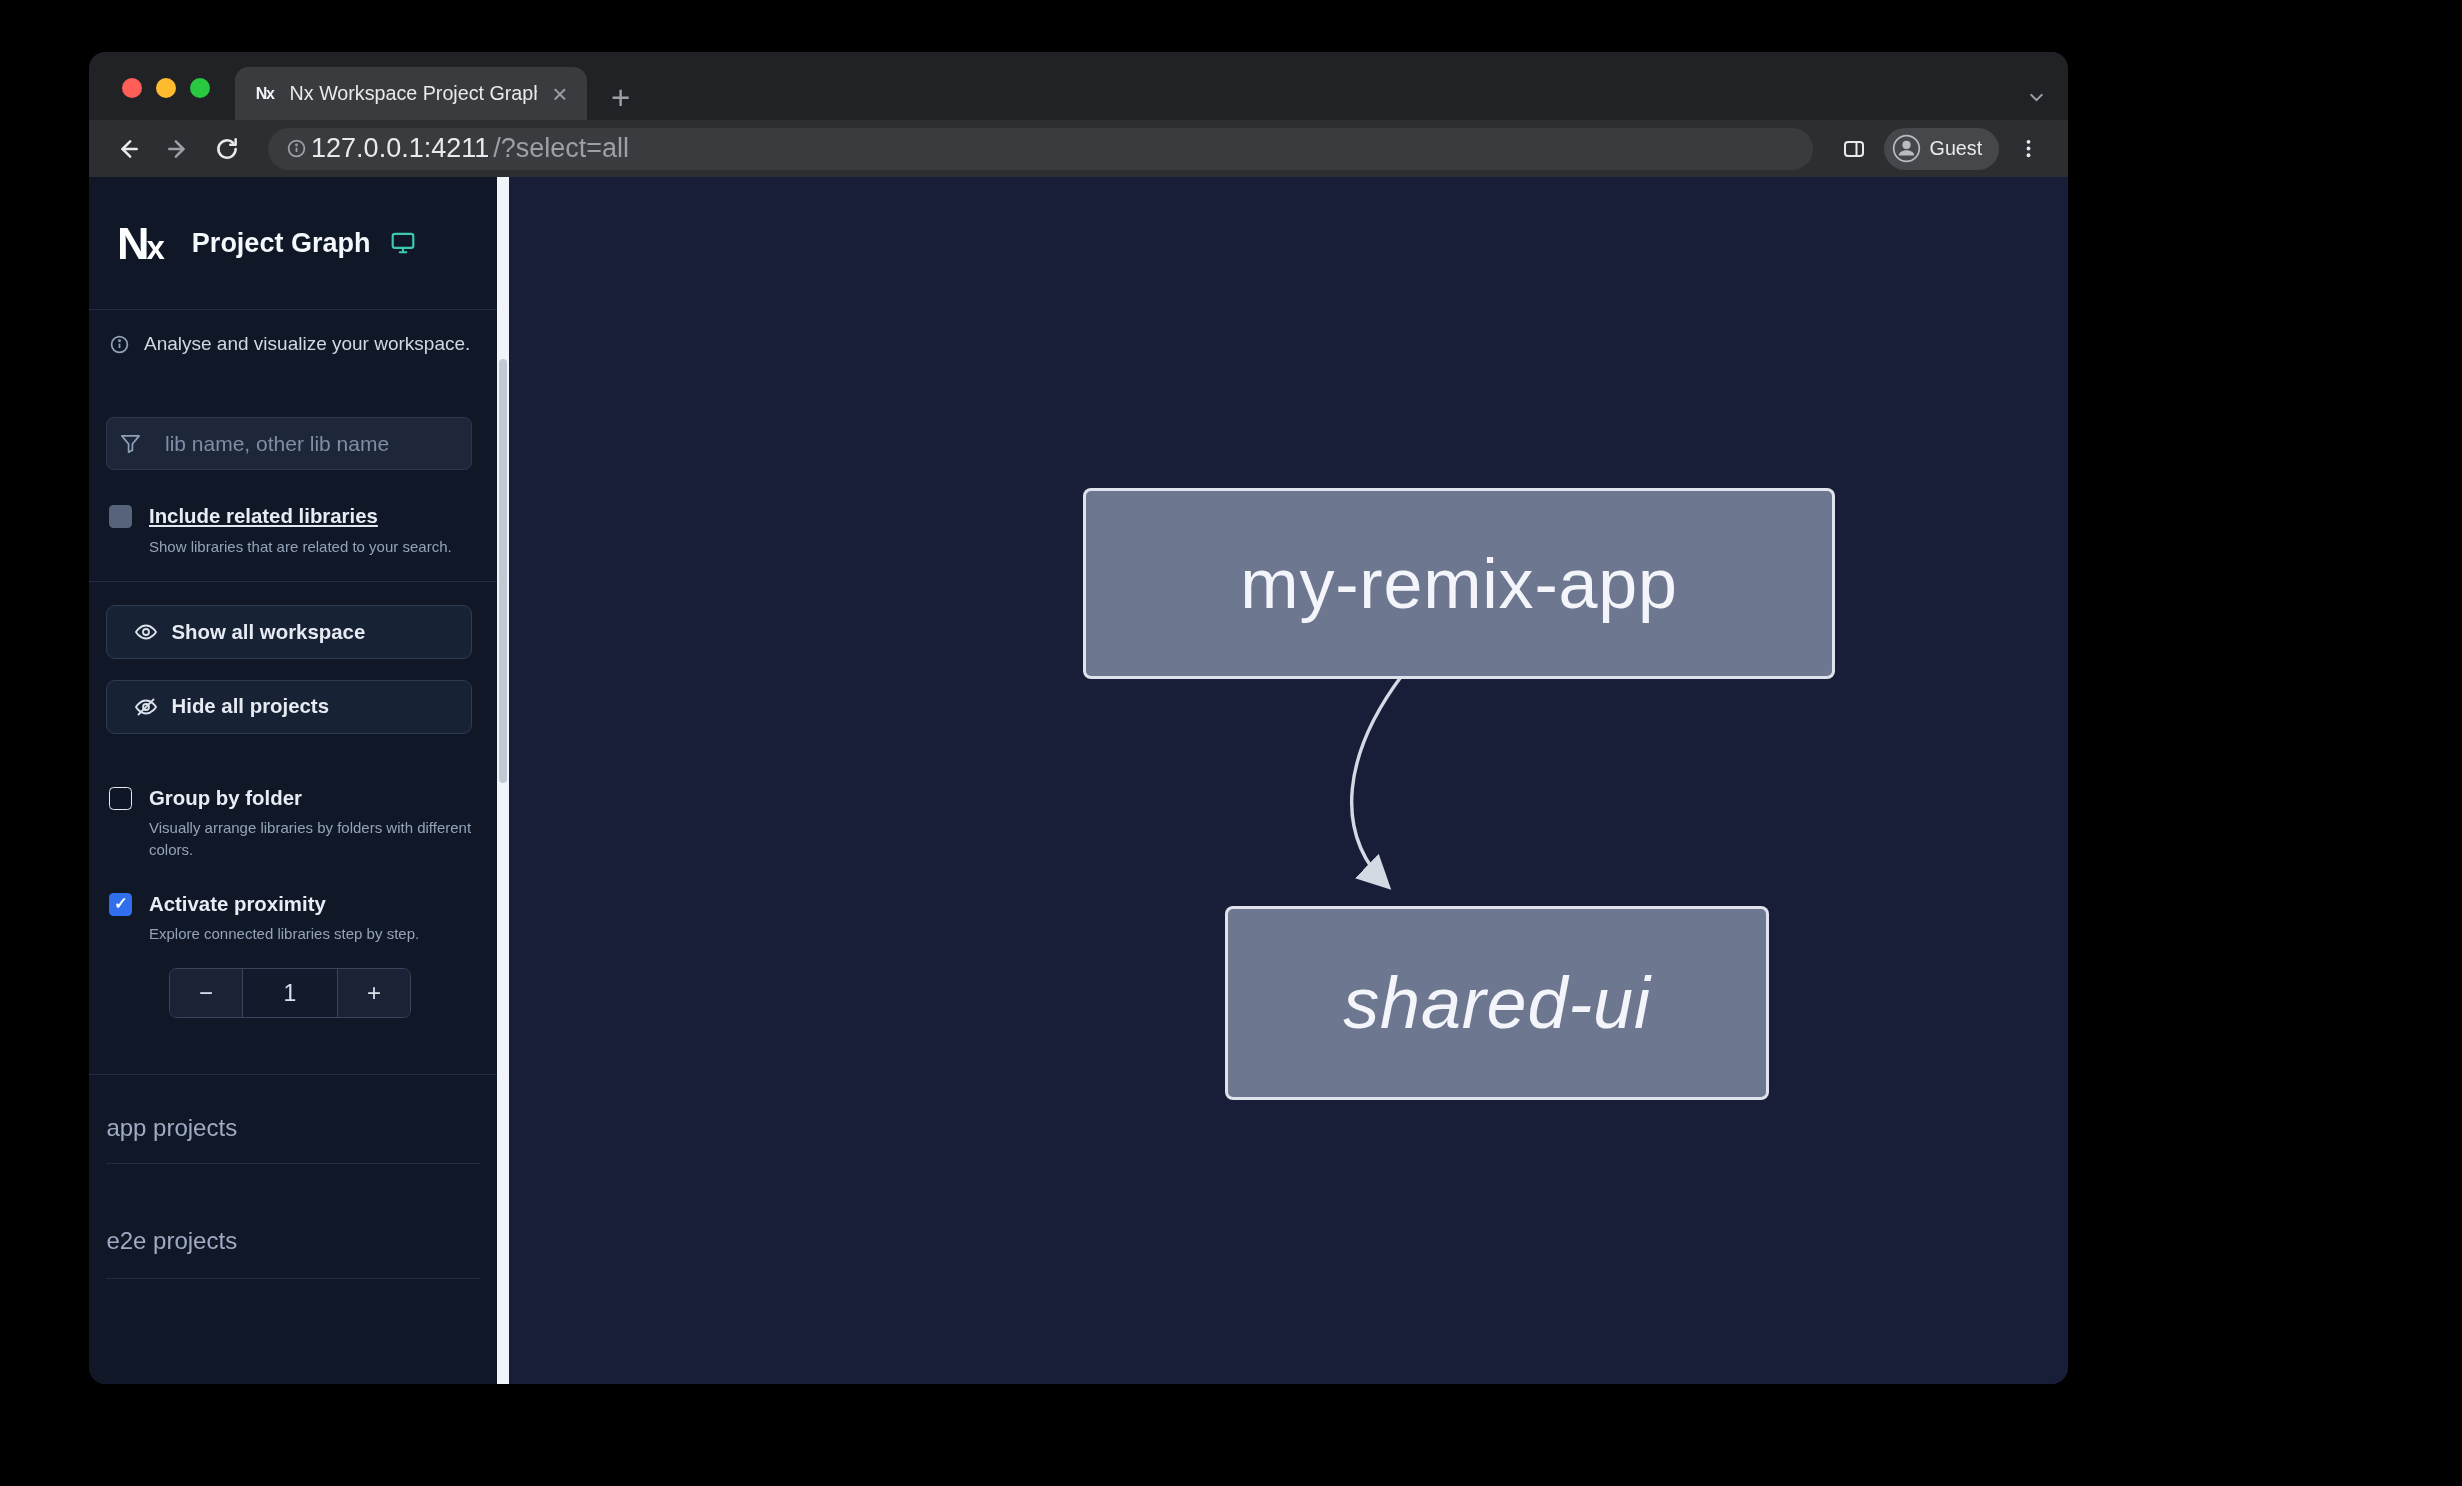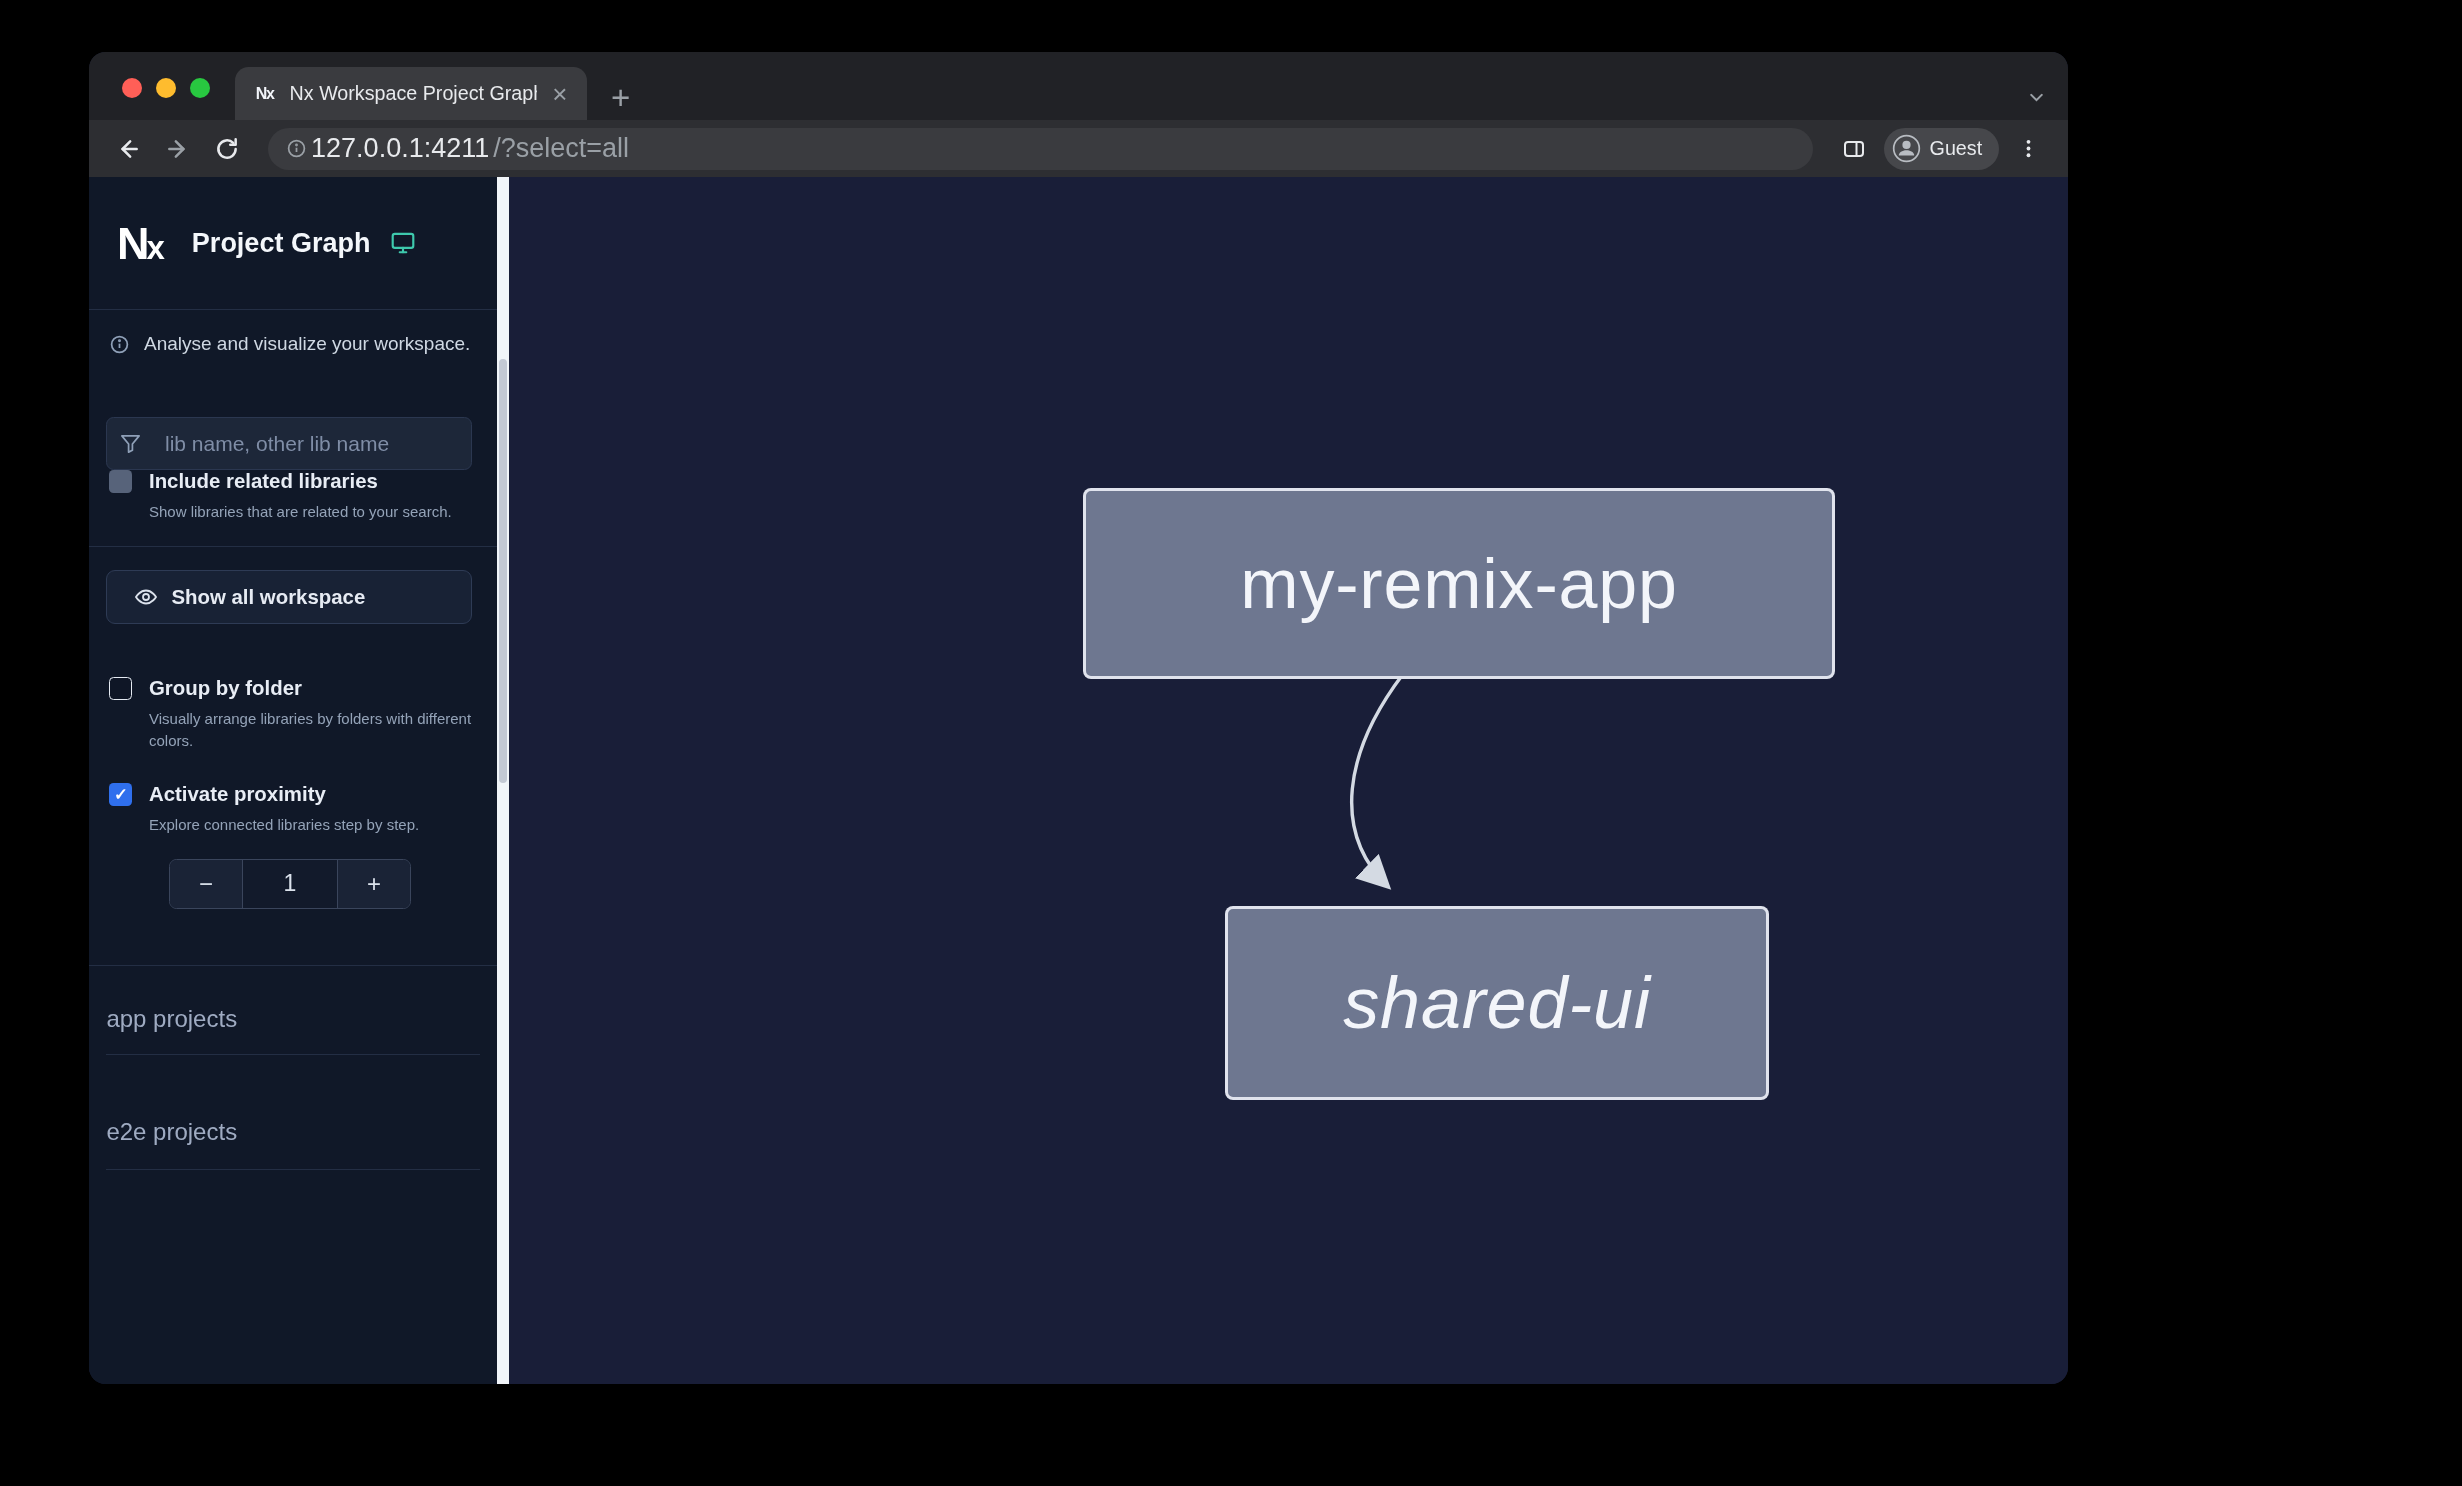--- a/index.html
+++ b/index.html
@@ -60,21 +60,21 @@
 
   .sb-divider{border:none;border-top:0.8px solid #232e44;margin:24px 0 0 0;width:100%;}
   .sb-divider.two{margin-top:56px;}
 
   .sb-btn{margin:23px 0 0 17.4px;width:366px;height:54px;background:#182235;border:0.8px solid #2e3b55;border-radius:9px;display:flex;align-items:center;gap:13.6px;padding:0 0 0 26.5px;box-sizing:border-box;color:#e6ebf3;font-size:20.4px;font-weight:600;cursor:default;font-family:"Liberation Sans",sans-serif;}
   .sb-btn.second{margin-top:20.4px;}
   .sb-btn svg{flex:0 0 auto;}
 
   .row-group{margin-top:53px;}
   .row-prox{margin-top:32px;}
-  .row-first{}
+  .row-first{margin-top:35px;text-decoration:underline;}
 
   .stepper{margin:23px 0 0 80px;width:242px;height:50px;display:flex;border:0.8px solid #3a455c;border-radius:7.6px;overflow:hidden;box-sizing:border-box;}
   .stepper .cell{display:flex;align-items:center;justify-content:center;color:#dbe2ec;font-size:24px;}
   .stepper .btn{width:73px;background:#1a2336;}
   .stepper .val{width:95px;background:#121a2b;border-left:0.8px solid #3a455c;border-right:0.8px solid #3a455c;font-size:23px;}
 
   .sb-section{margin:0 17.4px;padding:39px 0 21px 0;border-bottom:0.8px solid #232e44;font-size:24px;color:#9fabc2;}
   .sb-section.e2e{padding-top:36px;padding-bottom:23px;margin-top:27px;}
 
   
@@ -202,20 +202,28 @@
         <hr class="sb-divider">
 
         <button class="sb-btn">
           <svg width="24" height="24" viewBox="0 0 24 24" fill="none" stroke="#dbe2ec" stroke-width="1.8">
               <path d="M2 12s3.8-6.5 10-6.5S22 12 22 12s-3.8 6.5-10 6.5S2 12 2 12z"></path>
               <circle cx="12" cy="12" r="3"></circle>
             </svg>
           <span>Show all workspace</span>
         </button>
 
+        <button class="sb-btn second">
+          <svg width="24" height="24" viewBox="0 0 24 24" fill="none" stroke="#dbe2ec" stroke-width="1.8">
+              <path d="M2 12s3.8-6.5 10-6.5S22 12 22 12s-3.8 6.5-10 6.5S2 12 2 12z"></path>
+              <circle cx="12" cy="12" r="3"></circle>
+              <line x1="4" y1="20" x2="20" y2="4"></line>
+            </svg>
+          <span>Hide all projects</span>
+        </button>
 
         <div class="check-row row-group">
           <span class="cbox outline"></span>
           <span class="check-label">Group by folder</span>
         </div>
         <p class="check-desc">Visually arrange libraries by folders with different colors.</p>
 
         <div class="check-row row-prox">
           <span class="cbox checked">✓</span>
           <span class="check-label">Activate proximity</span>

